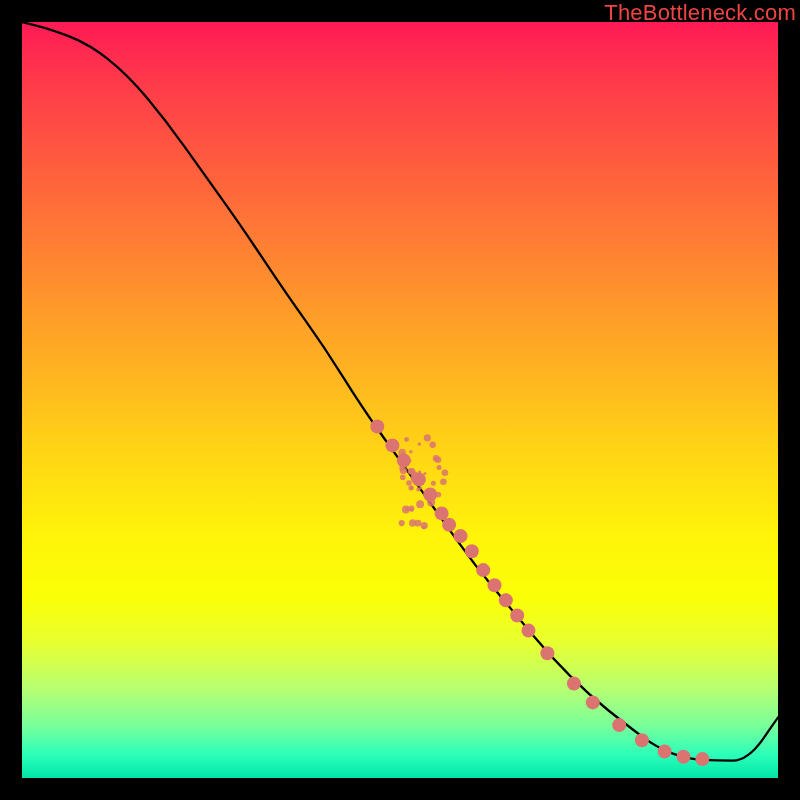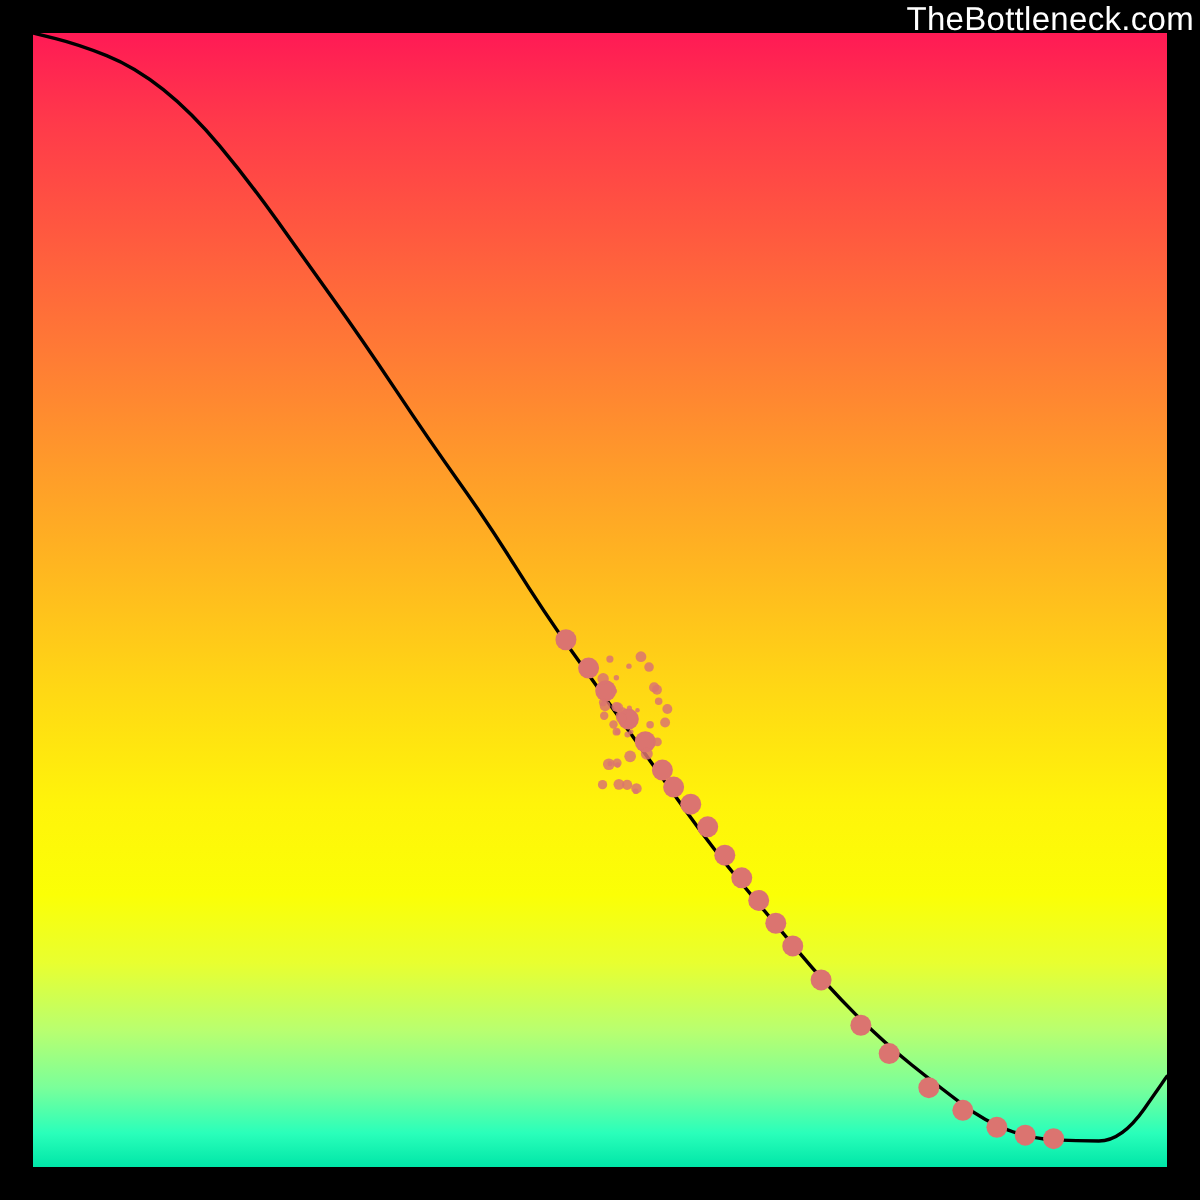--- a/index.html
+++ b/index.html
@@ -40,21 +40,21 @@
       #7aff9a 93%,
       #2affba 97%,
       #00e6a8 100%);
   }
   .watermark {
     position: absolute;
     top: 0px;
     right: 4px;
     font-size: 22px;
     font-weight: 400;
-    color: #ffffff;
+    color: #ef4444;
     letter-spacing: 0.2px;
     font-family: Arial, sans-serif;
   }
   svg.curve {
     position: absolute;
     top: 0;
     left: 0;
     width: 756px;
     height: 756px;
   }

